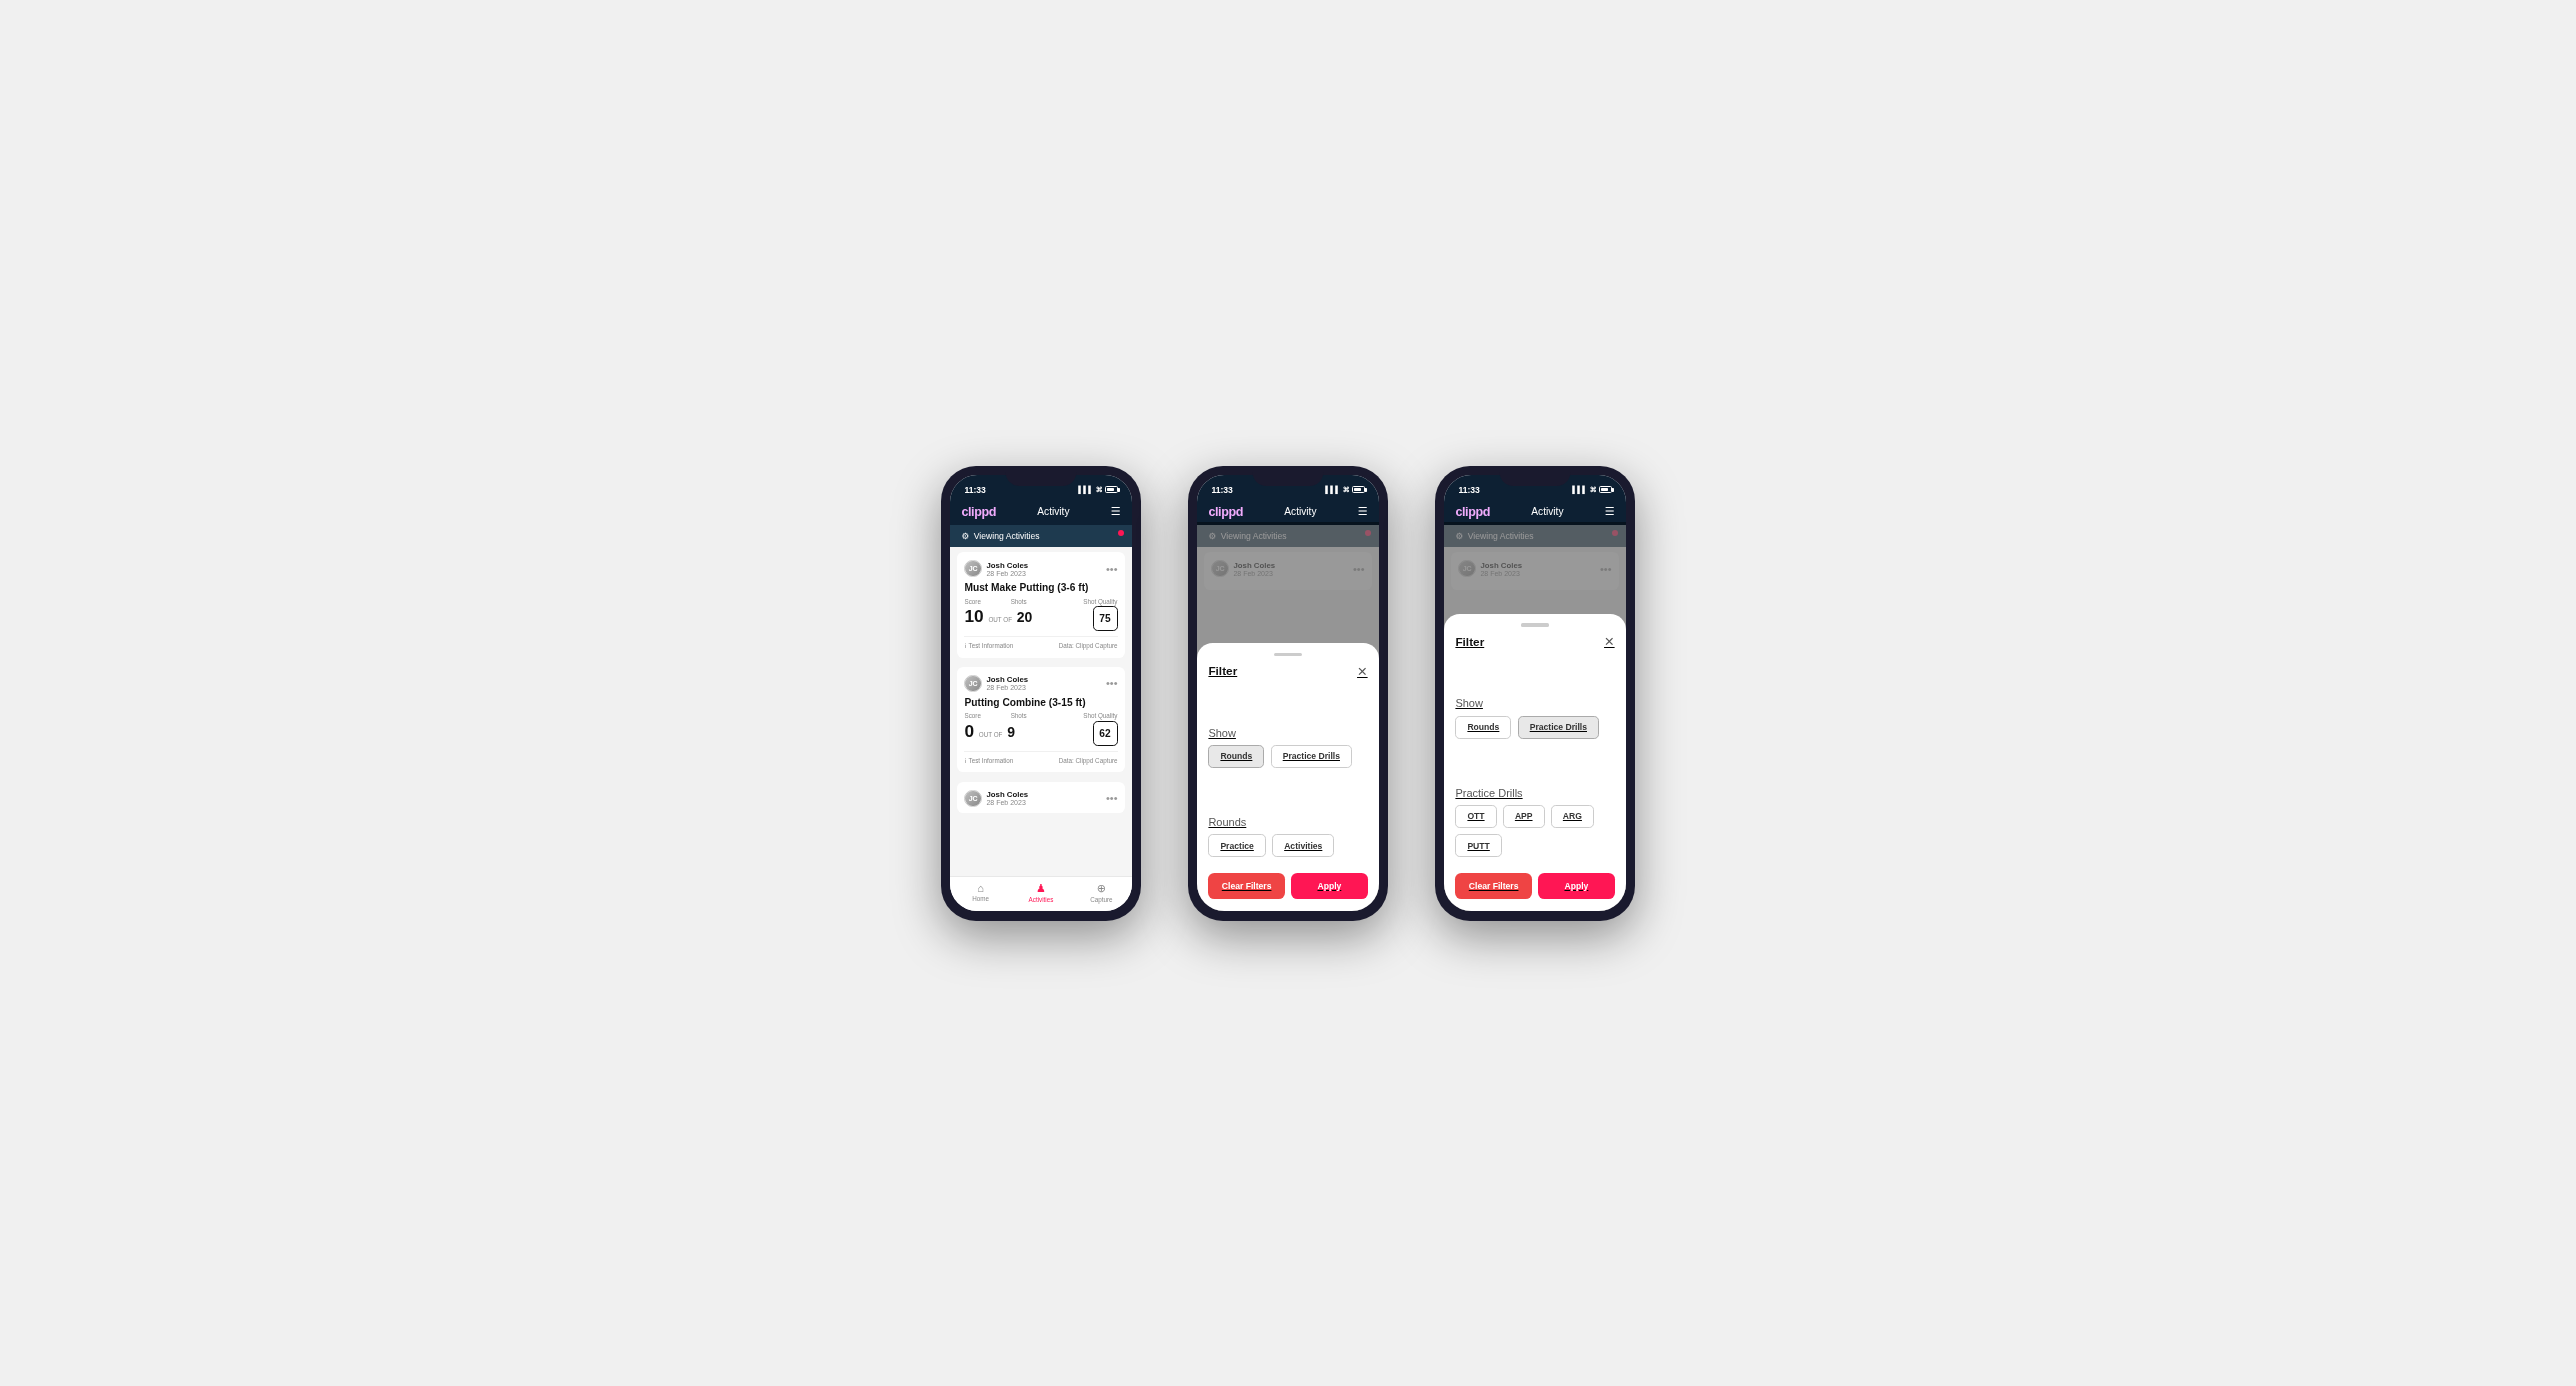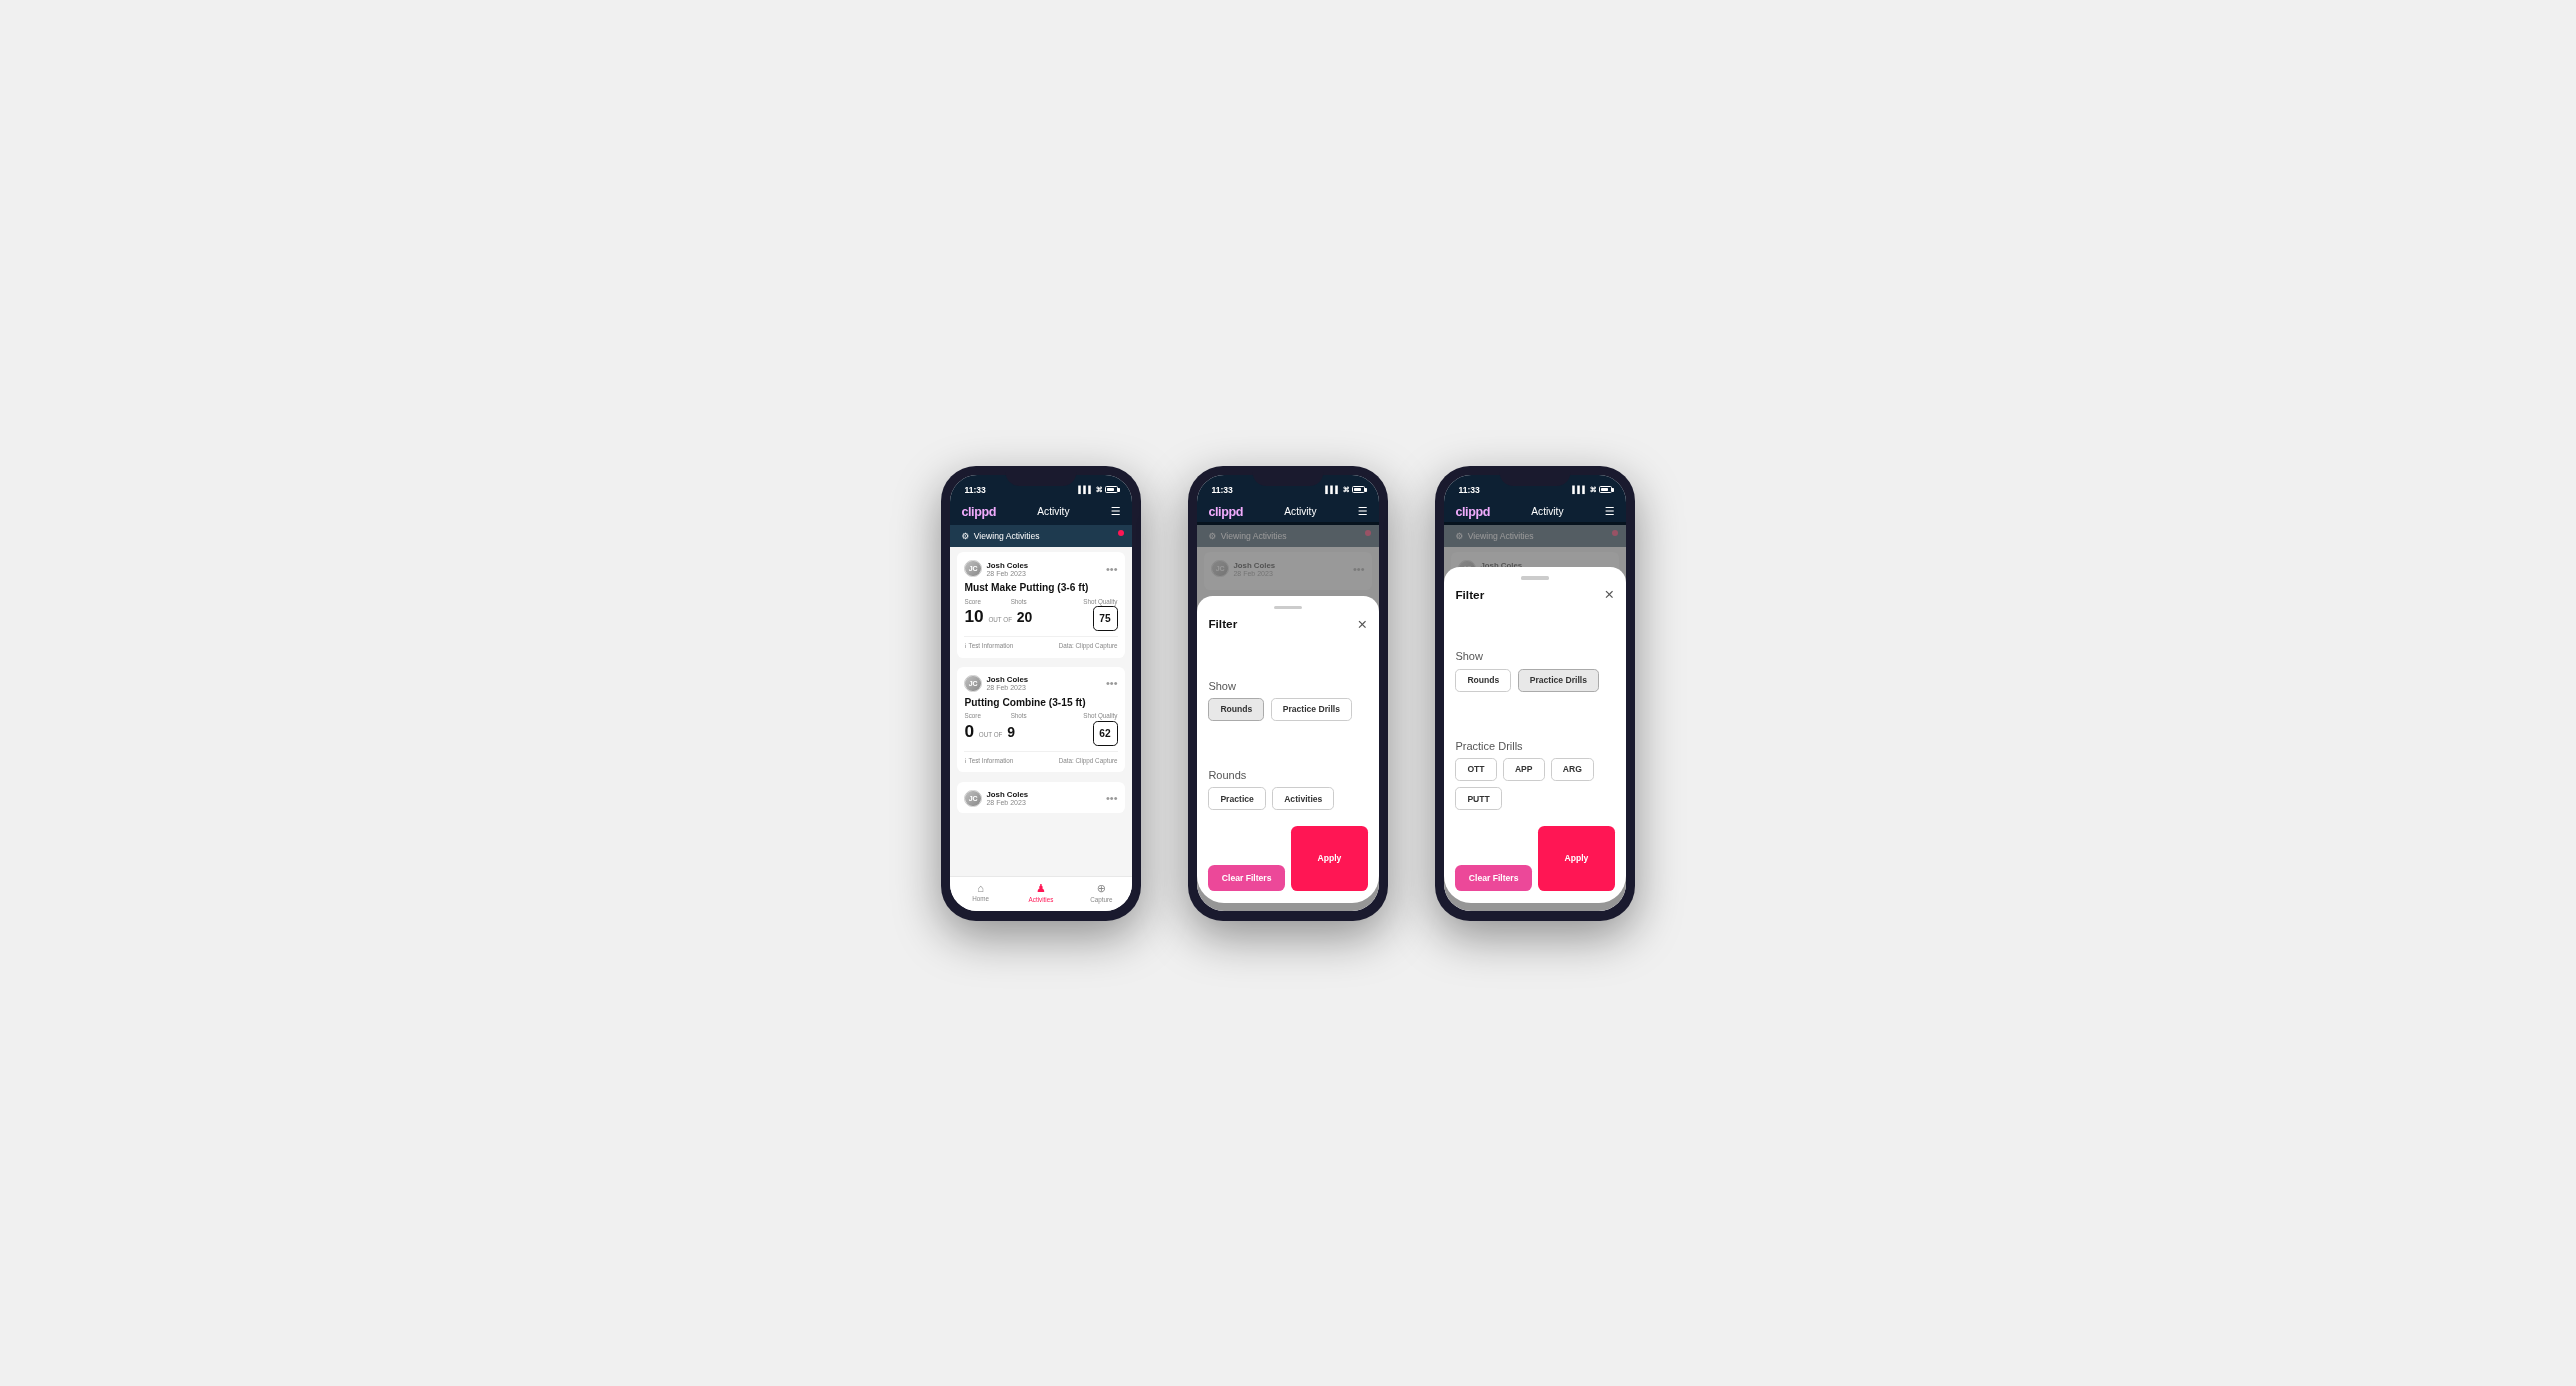--- a/index.html
+++ b/index.html
@@ -189,27 +189,28 @@
       bottom: 0;
       left: 0;
       right: 0;
       top: 47px;
       background: rgba(0,0,0,0.4);
       z-index: 20;
       border-radius: 0 0 27px 27px;
     }
     .filter-sheet {
       position: absolute;
-      bottom: 8px;
+      bottom: 0;
       left: 0;
       right: 0;
       background: #fff;
       border-radius: 15.7px 15.7px 27px 27px;
       padding: 9.4px 11px 12.6px;
       z-index: 21;
+      text-decoration: underline;
     }
     .sheet-handle {
       width: 28px; height: 3.1px; background: #ccc;
       border-radius: 1.6px; margin: 0 auto 7.8px;
     }
     .filter-header {
       display: flex; justify-content: space-between; align-items: center;
       margin-bottom: 9.4px;
     }
     .filter-title { font-size: 11.8px; font-weight: 700; color: #111; }
@@ -220,22 +221,22 @@
       padding: 5.5px 11px; border-radius: 4.7px; font-size: 8.6px; font-weight: 600;
       border: 0.8px solid #ccc; background: #fff; color: #333; cursor: pointer;
     }
     .filter-btn.selected {
       background: #e8e8e8; border-color: #aaa;
     }
     .filter-actions {
       display: flex; gap: 6.3px; margin-top: 15.7px;
     }
     .btn-clear {
-      flex: 1; padding: 7.8px; border-radius: 6.3px; background: #ec4899;
-      color: #fff; font-size: 8.6px; font-weight: 700; border: none; cursor: pointer; margin-top: 39px;
+      flex: 1; padding: 7.8px; border-radius: 6.3px; background: #ef4444;
+      color: #fff; font-size: 8.6px; font-weight: 700; border: none; cursor: pointer;
     }
     .btn-apply {
       flex: 1; padding: 7.8px; border-radius: 6.3px; background: #ff1654;
       color: #fff; font-size: 8.6px; font-weight: 700; border: none; cursor: pointer;
     }
 
     
     .dimmed {
       opacity: 0.5;
     }

